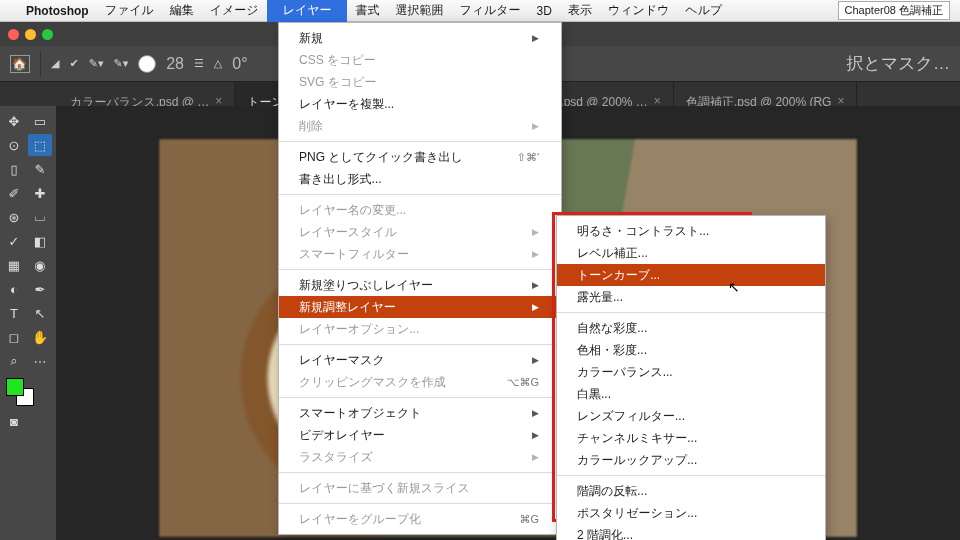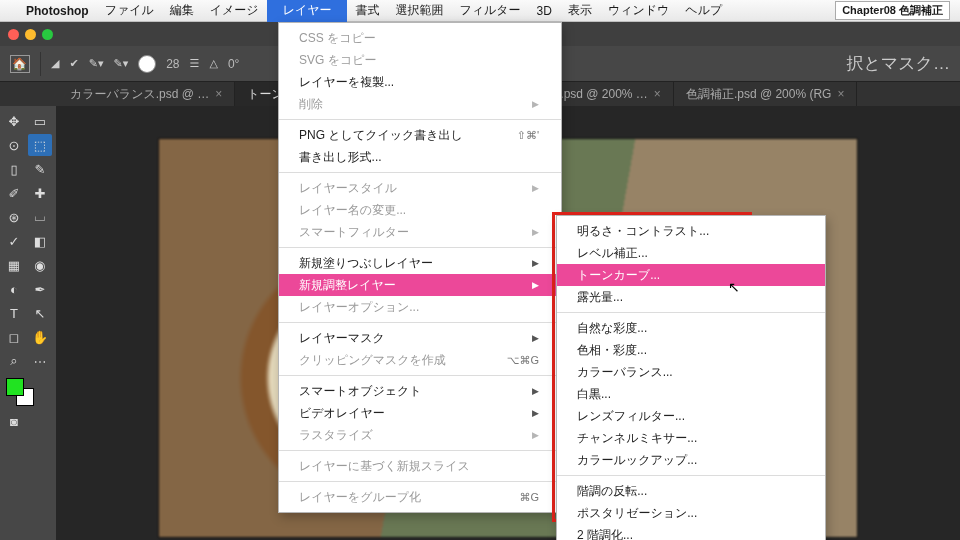--- a/index.html
+++ b/index.html
@@ -4,41 +4,41 @@
 <style>
 * { margin:0; padding:0; box-sizing:border-box; font-family:"Hiragino Kaku Gothic Pro","Meiryo",sans-serif; font-size:12px; user-select:none; }
 body { width:960px; height:540px; overflow:hidden; background:#333; position:relative; }
 
 
 .mac-bar { height:22px; background:linear-gradient(#fafafa,#e8e8e8); display:flex; align-items:center; padding:0 10px; gap:16px; border-bottom:1px solid #bfbfbf; }
 .mac-bar span { color:#1a1a1a; }
 .mac-bar .apple { font-size:14px; }
 .mac-bar .bold { font-weight:600; }
 .mac-bar .right { margin-left:auto; display:flex; align-items:center; }
-.mac-bar .chapter { background:#fff; border:1px solid #aaa; padding:1px 6px; font-size:11px;font-weight:bold;}
+.mac-bar .chapter { background:#fff; border:1px solid #aaa; padding:1px 6px; font-size:11px;}
 
 
 .title-bar { height:24px; background:#3f3f3f; display:flex; align-items:center; padding:0 8px; color:#ddd; position:relative;}
 .dots { display:flex; gap:6px; }
 .dot { width:11px; height:11px; border-radius:50%; }
 .dot.r{background:#ff5f57} .dot.y{background:#febc2e} .dot.g{background:#28c840}
 .title-bar .tcenter{ position:absolute; left:0; right:0; text-align:center; font-size:12px; pointer-events:none;}
 
 
 .opts { height:36px; background:#474747; display:flex; align-items:center; gap:10px; padding:0 10px; color:#ddd; border-bottom:1px solid #222;}
 .home-box{width:20px;height:18px;border:1px solid #999;display:flex;align-items:center;justify-content:center;}
 .swatch{width:18px;height:18px;border-radius:50%}
 .sw-wht{background:#fff;border:1px solid #888}
-.opts small{font-size:12px;color:#bbb}
+.opts small{font-size:16px;color:#bbb}
 .opts .sep{width:1px;height:24px;background:#333}
 .mask-lbl{color:#ccc;font-size:17px}
 
 
 .doctabs{height:24px;background:#323232;display:flex;align-items:center;color:#aaa;padding-left:58px;gap:0}
-.doctab{padding:12px 12px;height:24px;display:flex;align-items:center;gap:6px;border-right:1px solid #222;font-size:11px;white-space:nowrap}
+.doctab{padding:12px 12px;height:24px;display:flex;gap:6px;border-right:1px solid #222;font-size:11px;white-space:nowrap}
 .doctab.active{background:#282828;color:#ddd}
 .dt-close{color:#888}
 
 
 .workspace{position:absolute;left:0;right:0;top:106px;bottom:0;background:#262626;display:flex}
 .toolbar{width:56px;background:#474747;display:flex;flex-wrap:wrap;align-content:flex-start;padding:4px 2px;gap:2px}
 .tool{width:24px;height:22px;display:flex;align-items:center;justify-content:center;color:#ddd;border-radius:2px;font-size:13px}
 .tool.sel{background:#2d6fb7}
 .toolbar .fgbg{position:relative;width:30px;height:30px;margin:4px 0 0 4px}
 .fgbg .fg{position:absolute;width:18px;height:18px;background:#21e321;border:1px solid #000}
@@ -54,21 +54,21 @@
  linear-gradient(100deg,#8a6a48 0 38%, #6d7d58 38% 62%, #9d886a 62% 100%);
  filter:blur(1px) brightness(.96);
  border:1px solid #111}
 
 
 .menu{position:absolute;background:#fff;border:1px solid #b5b5b5;box-shadow:2px 4px 10px rgba(0,0,0,.25);padding:4px 0;min-width:270px;z-index:50}
 .menu .item{padding:3px 22px 3px 20px;color:#222;display:flex;justify-content:space-between;align-items:center;white-space:nowrap;font-size:12px;line-height:16px}
 .menu .item.dis{color:#9a9a9a}
 .menu .item.sub::after{content:"▶";font-size:9px;color:#555;margin-left:18px}
 .menu .item.dis.sub::after{color:#b5b5b5}
-.menu .item.hl{background:#ec4899;color:#fff}
+.menu .item.hl{background:#c2410c;color:#fff}
 .menu .item.hl.sub::after{color:#fff}
 .menu hr{border:none;border-top:1px solid #dcdcdc;margin:4px 0}
 .shortcut{color:#777;font-size:11px;margin-left:24px}
 
 .menu.main{left:278px;top:22px;width:284px}
 .submenu{position:absolute;left:556px;top:215px;width:190px;z-index:60}
 .red-box{position:absolute;left:552px;top:212px;width:200px;height:310px;border:3px solid #e2231a;z-index:55;pointer-events:none}
 
 
 .mac-bar .menu-open{background:#2f6fde;color:#fff;padding:3px 16px;margin:-3px -8px}
@@ -173,20 +173,23 @@
         <div class="fg"></div>
       </div>
       <div class="tool">◙</div>
     </div>
   <div class="canvas">
     <div class="photo"></div>
   </div>
 </div>
 
 <div class="menu main" id="layer-menu">
+    <div class="item sub">
+      <span>新規</span>
+    </div>
     <div class="item dis">
       <span>CSS をコピー</span>
     </div>
     <div class="item dis">
       <span>SVG をコピー</span>
     </div>
     <div class="item">
       <span>レイヤーを複製...</span>
     </div>
     <div class="item dis sub">
@@ -195,26 +198,26 @@
     <hr>
     <div class="item">
       <span>PNG としてクイック書き出し</span>
       <span class="shortcut">⇧⌘'</span>
     </div>
     <div class="item">
       <span>書き出し形式...</span>
       <span class="shortcut">  </span>
     </div>
     <hr>
+    <div class="item dis">
+      <span>レイヤー名の変更...</span>
+    </div>
     <div class="item dis sub">
       <span>レイヤースタイル</span>
     </div>
-    <div class="item dis">
-      <span>レイヤー名の変更...</span>
-    </div>
     <div class="item dis sub">
       <span>スマートフィルター</span>
     </div>
     <hr>
     <div class="item sub">
       <span>新規塗りつぶしレイヤー</span>
     </div>
     <div class="item sub hl">
       <span>新規調整レイヤー</span>
     </div>

